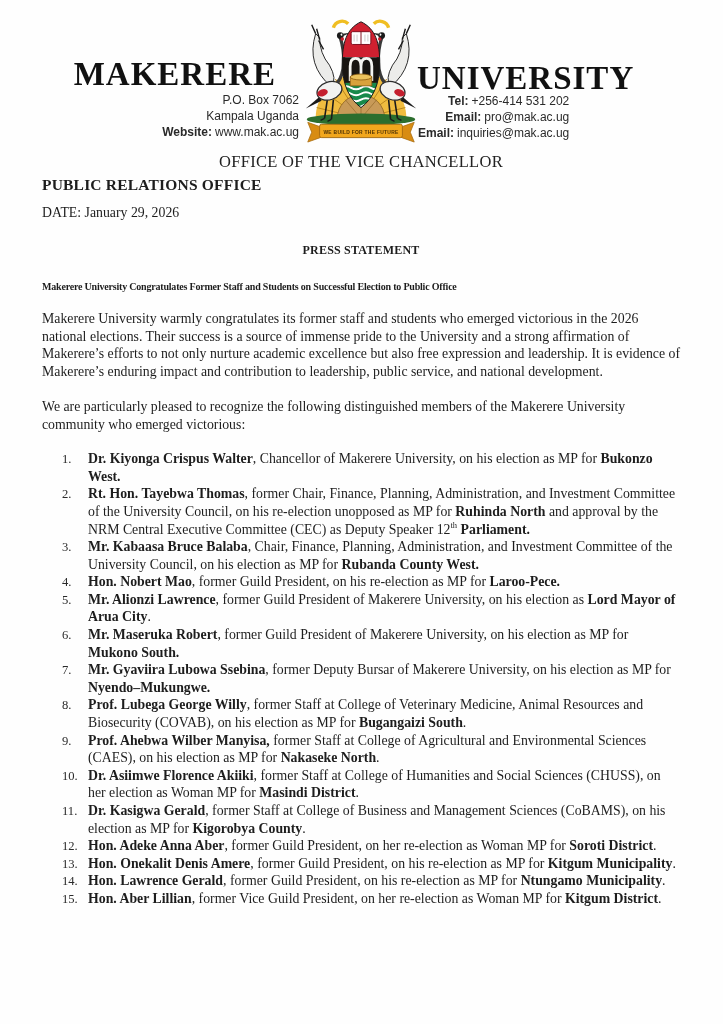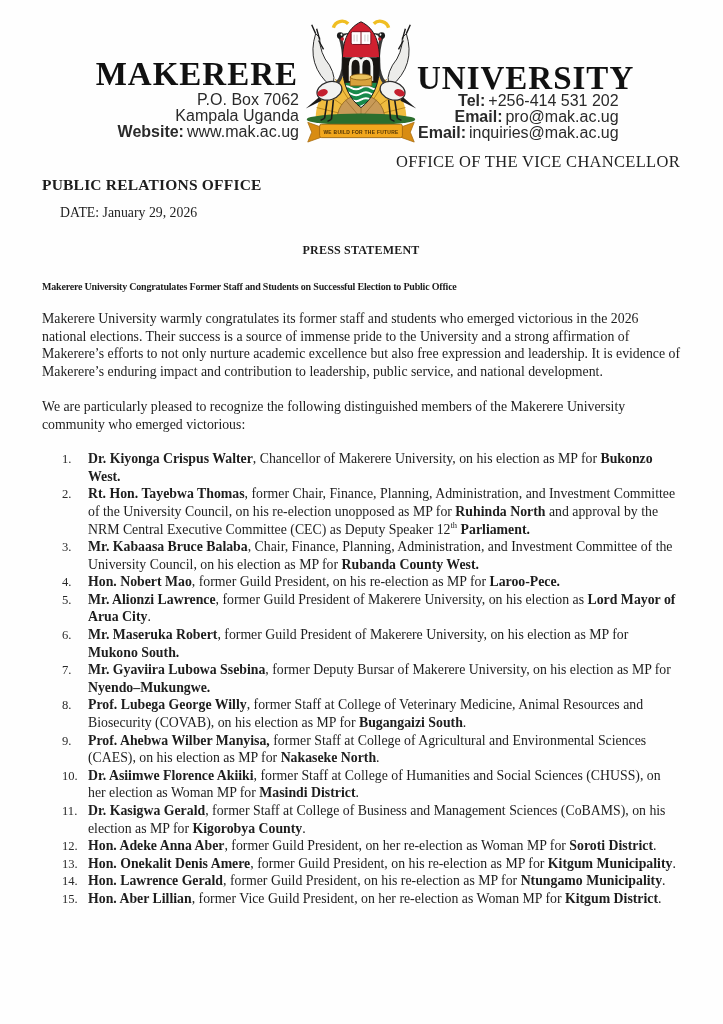--- a/index.html
+++ b/index.html
@@ -2,33 +2,33 @@
 <html><head>
 <meta charset="utf-8">
 <style>
   html,body{margin:0;padding:0;}
   body{width:723px;height:1024px;background:#f4f4f4;}
   .page{position:relative;width:723px;height:1024px;background:#fefefe;overflow:hidden;
         font-family:"Liberation Serif",serif;color:#1d1d1d;}
   
   .wm{position:absolute;font-weight:700;font-size:33px;letter-spacing:1px;color:#111;
       font-family:"Liberation Serif",serif;white-space:nowrap;}
-  .wm-left{top:56px;right:425px;}
+  .wm-left{top:56px;right:447px;}
   .wm-right{top:60px;left:417px;}
-  .hblock{position:absolute;font-family:"Liberation Sans",sans-serif;font-size:16px;
+  .hblock{position:absolute;font-family:"Liberation Sans",sans-serif;font-size:12px;
           line-height:16px;color:#2a2a2a;white-space:nowrap;}
   .addr{top:92px;right:424px;text-align:right;}
   .contacts{top:93px;left:418px;text-align:right;}
   .hline .lab{font-weight:700;margin-right:3px;}
   .crest{position:absolute;left:291px;top:8px;width:140px;height:138px;}
   
   .content{position:absolute;left:42px;top:153px;width:638px;font-size:13.8px;line-height:17.6px;}
-  .office1{text-align:right;font-size:16.5px;letter-spacing:.3px;color:#222;}
+  .office1{text-align:center;font-size:16.5px;letter-spacing:.3px;color:#222;}
   .office2{text-align:left;font-size:15.5px;font-weight:700;margin-top:5px;letter-spacing:.2px;}
-  .date{margin-top:11px;margin-left:18px;}
+  .date{margin-top:11px;}
   .press{margin-top:20px;text-align:center;font-weight:700;font-size:12px;letter-spacing:.2px;}
   .headline{margin-top:19px;font-weight:700;font-size:10px;letter-spacing:-.2px;white-space:nowrap;}
   .paras p{margin:0;}
   .paras p + p{margin-top:17.6px;}
   .paras{margin-top:14px;}
   ol.winners{margin:17px 0 0 0;padding:0 0 0 46px;list-style:none;counter-reset:item;}
   ol.winners li{position:relative;counter-increment:item;}
   ol.winners li::before{content:counter(item) ".";position:absolute;left:-26px;top:1px;
         font-size:12.6px;color:#2a2a2a;}
   .b{font-weight:700;}

